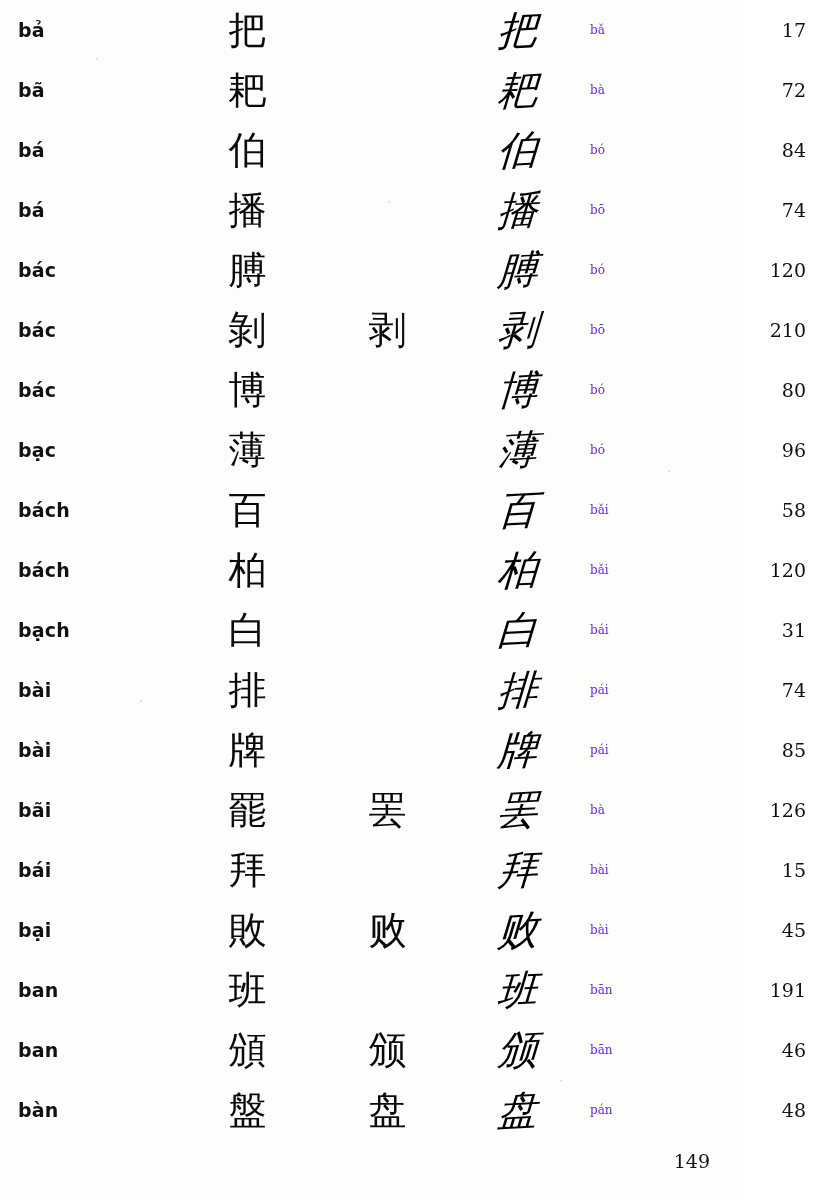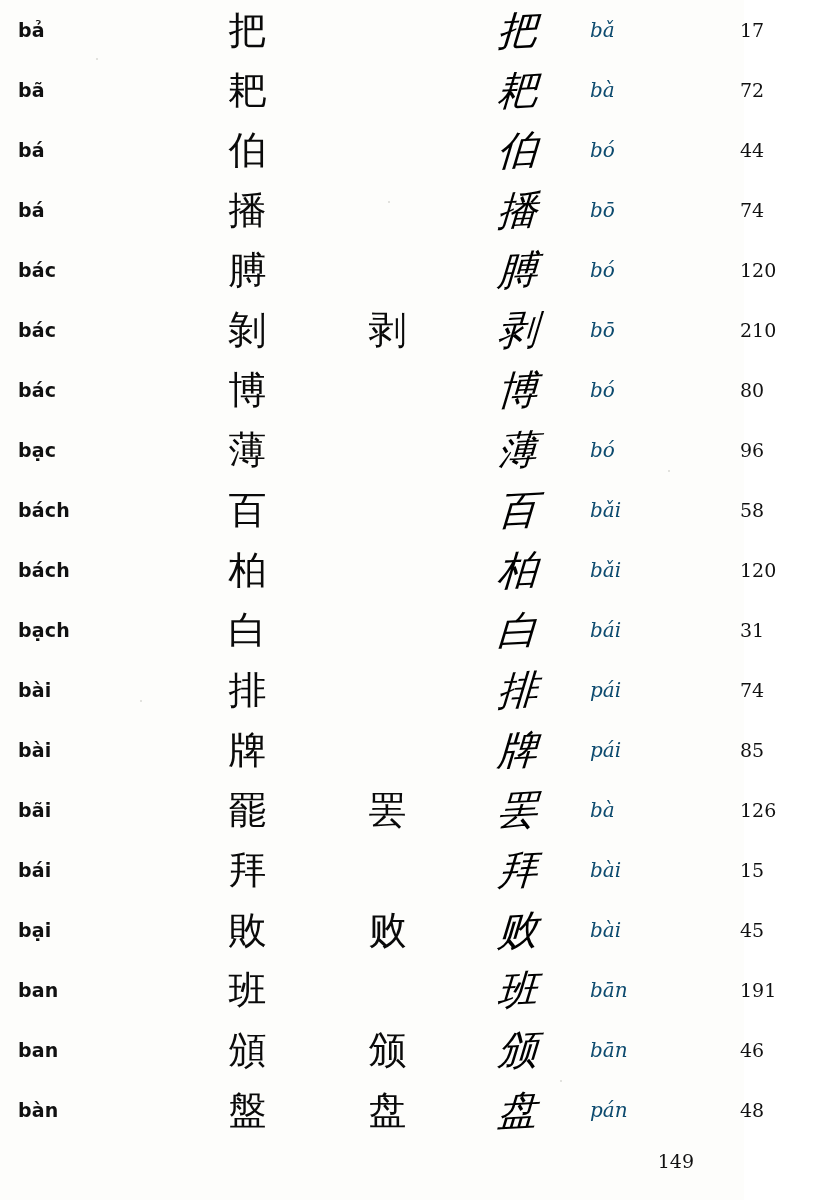--- a/index.html
+++ b/index.html
@@ -58,34 +58,34 @@
     font-family: "DejaVu Serif", serif;
     font-size: 40px;
     text-align: center;
     line-height: 0.95;
     color: #000;
     font-style: italic;
     transform: skewX(-6deg) rotate(-3deg);
   }
   .pinyin {
     font-family: "DejaVu Serif", serif;
-    font-style: italic;
-    font-size: 20px;
+    font-size: 12px;
     padding-left: 10px !important;
-    color: #0c4a6e;
+    color: #6d28d9;
   }
   .page-num {
     font-family: "DejaVu Serif", serif;
     font-size: 19px;
+    text-align: right;
     padding-right: 34px !important;
     color: #111;
   }
   .footer-num {
     position: absolute;
-    right: 50px;
+    right: 34px;
     bottom: 28px;
     font-family: "DejaVu Serif", serif;
     font-size: 19px;
     color: #111;
   }
   
   .speck {
     position: absolute;
     width: 2px; height: 2px;
     background: #d9d9d4;
@@ -125,21 +125,21 @@
         <td class="pinyin">bà</td>
         <td class="page-num">72</td>
       </tr>
 
       <tr class="row">
         <td class="viet">bá</td>
         <td class="han">伯</td>
         <td class="han"></td>
         <td class="cursive">伯</td>
         <td class="pinyin">bó</td>
-        <td class="page-num">44</td>
+        <td class="page-num">84</td>
       </tr>
 
       <tr class="row">
         <td class="viet">bá</td>
         <td class="han">播</td>
         <td class="han"></td>
         <td class="cursive">播</td>
         <td class="pinyin">bō</td>
         <td class="page-num">74</td>
       </tr>

